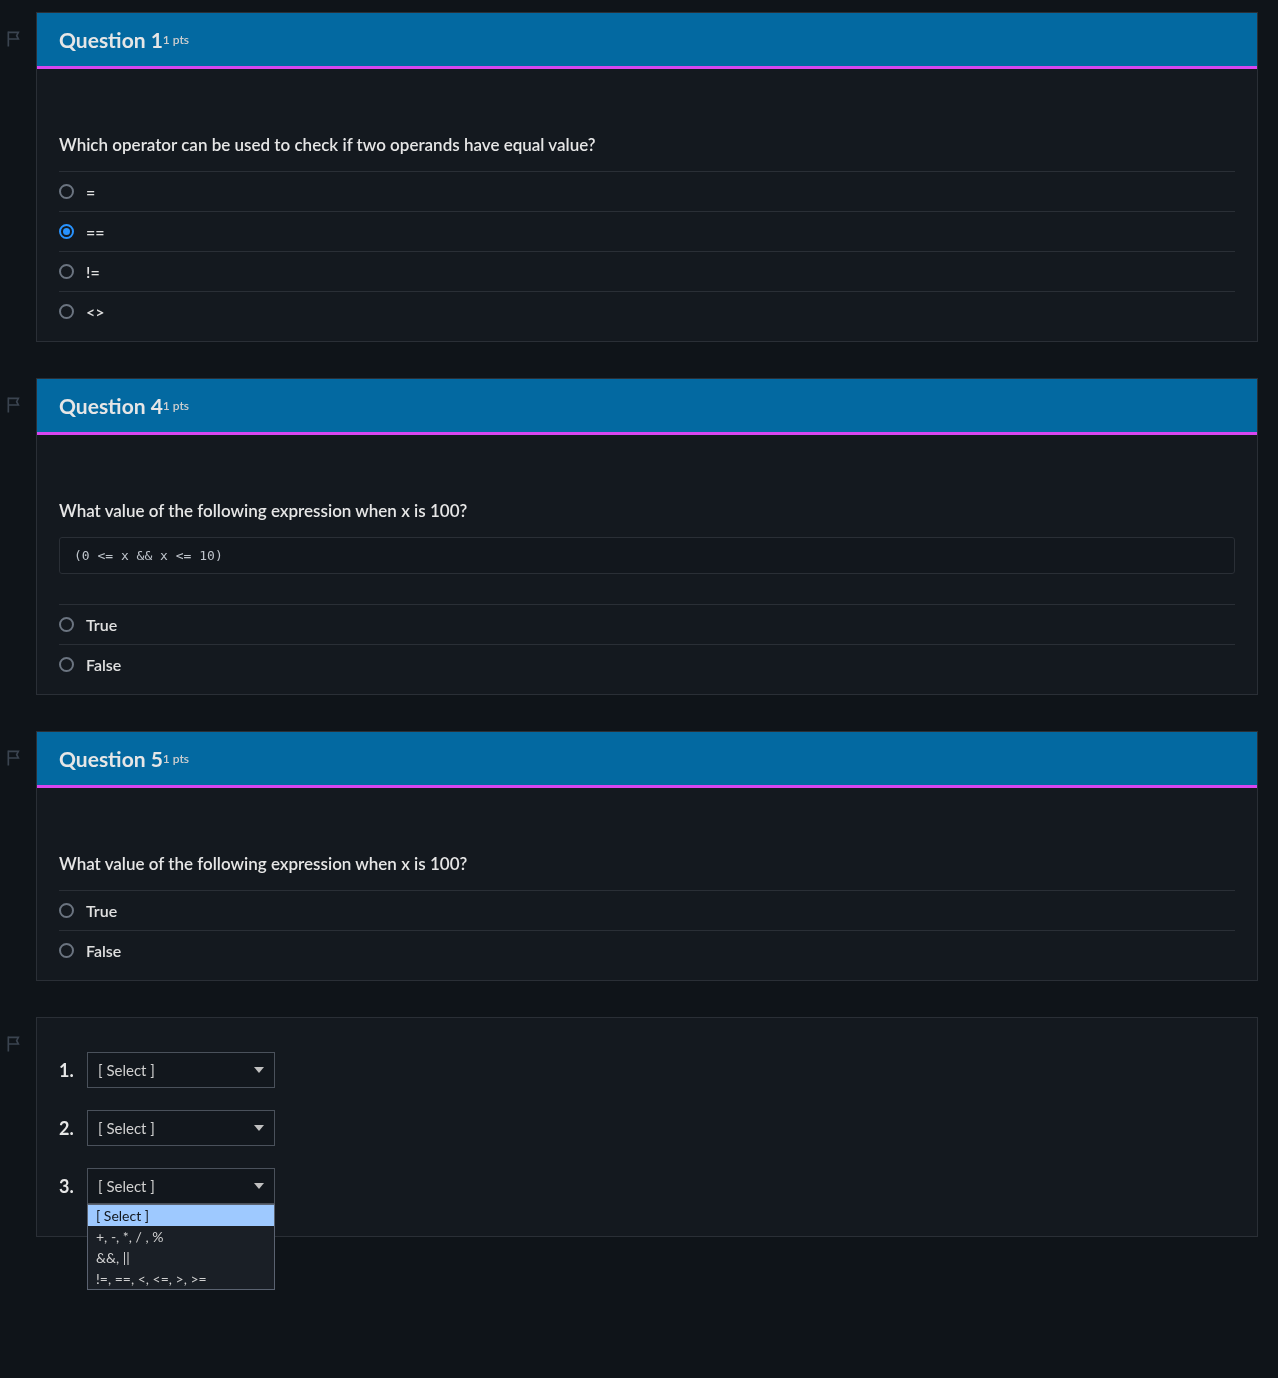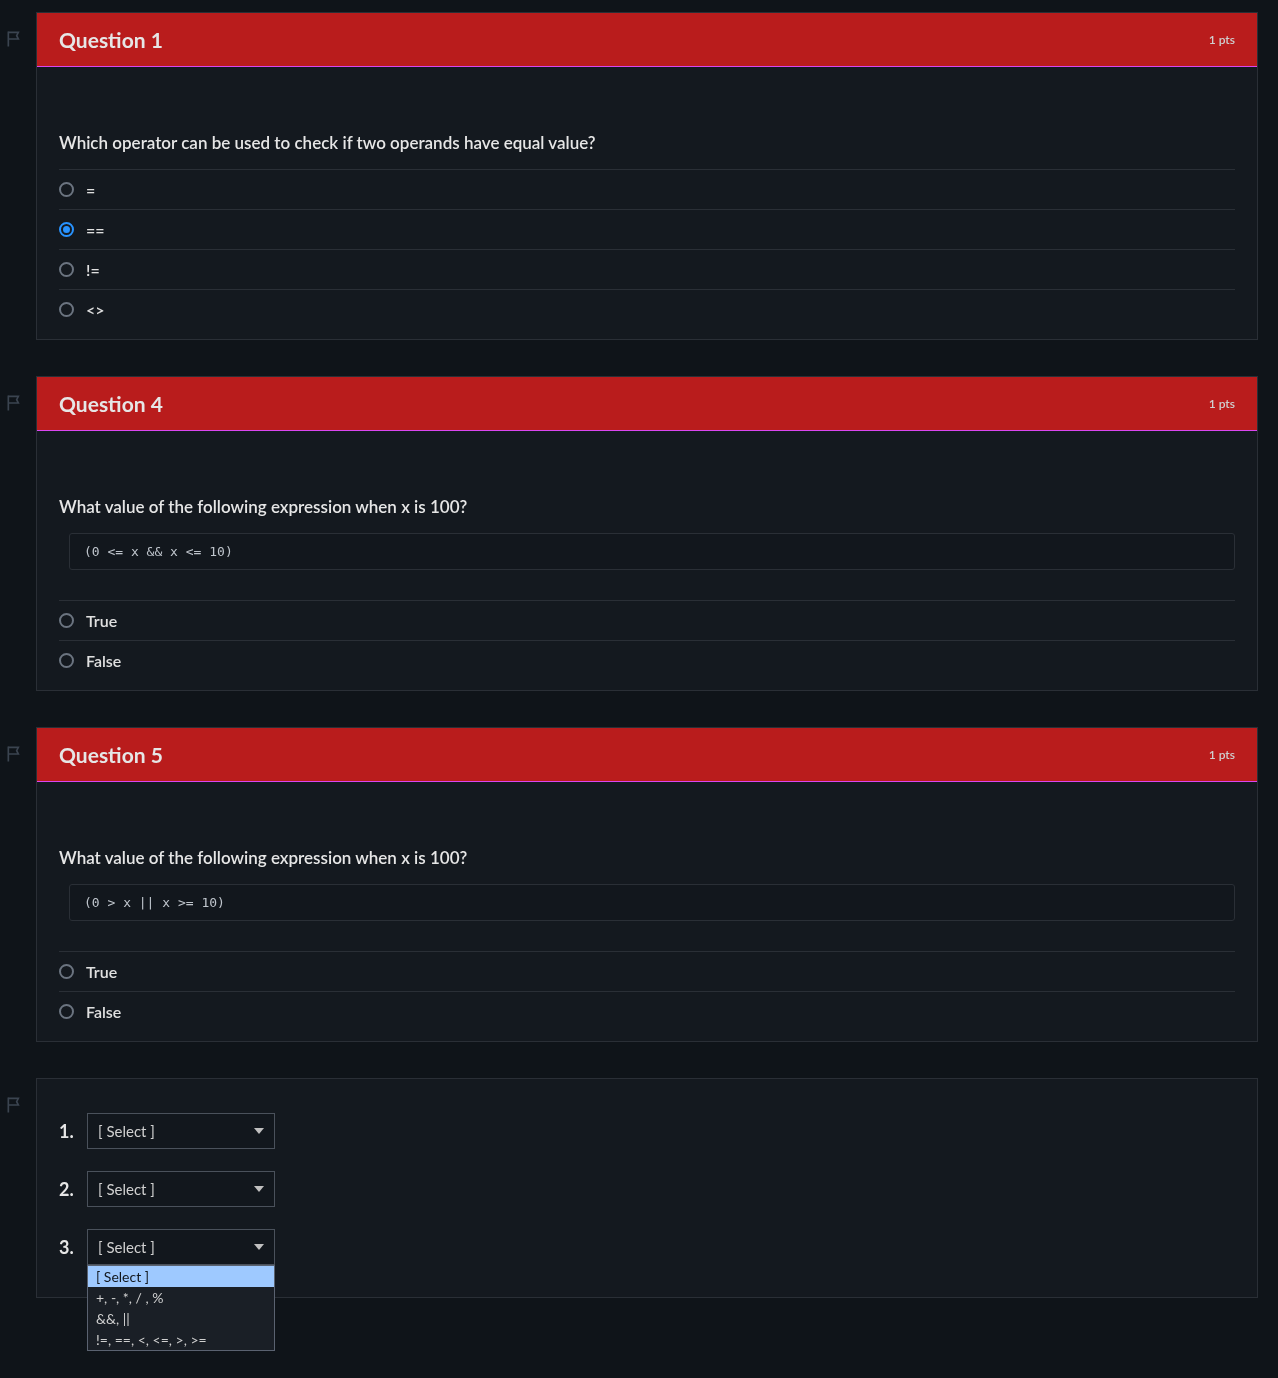--- a/index.html
+++ b/index.html
@@ -21,25 +21,24 @@
     position: absolute;
     left: -32px;
     top: 16px;
     width: 20px;
     height: 20px;
     color: #3b4450;
   }
   .q-flag svg { width: 20px; height: 20px; }
   .q-header {
     display: flex;
-    justify-content: space-between;
     align-items: center;
     padding: 14px 22px;
-    border-bottom: 1px solid #d946ef;
-    background: #b91c1c;
+    border-bottom: 3px solid #d946ef;
+    background: #0369a1;
   }
   .q-title {
     font-weight: 700;
     font-size: 21px;
     color: #e6e6e6;
   }
   .q-pts {
     font-size: 12px;
     color: #cfcfcf;
     font-weight: 600;
@@ -56,21 +55,20 @@
   }
   .code-block {
     border: 1px solid #2a2f36;
     background: #12171d;
     padding: 10px 14px;
     font-family: "Menlo", "Consolas", monospace;
     font-size: 13px;
     color: #bfc5cc;
     border-radius: 3px;
     margin-bottom: 30px;
-    margin-left: 10px;
   }
   .answers {
     border-top: 1px solid #2a2f36;
   }
   .answer-row {
     display: flex;
     align-items: center;
     gap: 12px;
     padding: 10px 0;
     border-bottom: 1px solid #2a2f36;
@@ -228,21 +226,20 @@
       <div class="q-flag"><svg viewBox="0 0 24 24" fill="none" stroke="currentColor" stroke-width="2">
           <path d="M4 3v18"></path>
           <path d="M4 4h12l-2 4 2 4H4"></path>
         </svg></div>
       <div class="q-header">
         <div class="q-title">Question 5</div>
         <div class="q-pts">1 pts</div>
       </div>
       <div class="q-body">
         <div class="q-prompt">What value of the following expression when x is 100?</div>
-        <div class="code-block">(0 &gt; x || x &gt;= 10)</div>
         <div class="answers">
           <div class="answer-row">
             <span class="radio"></span>
             <span class="answer-label">True</span>
           </div>
           <div class="answer-row">
             <span class="radio"></span>
             <span class="answer-label">False</span>
           </div>
         </div>

